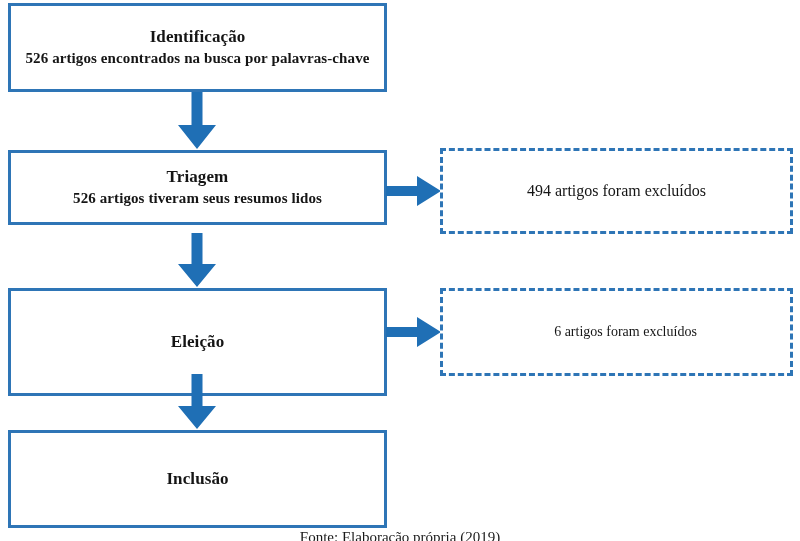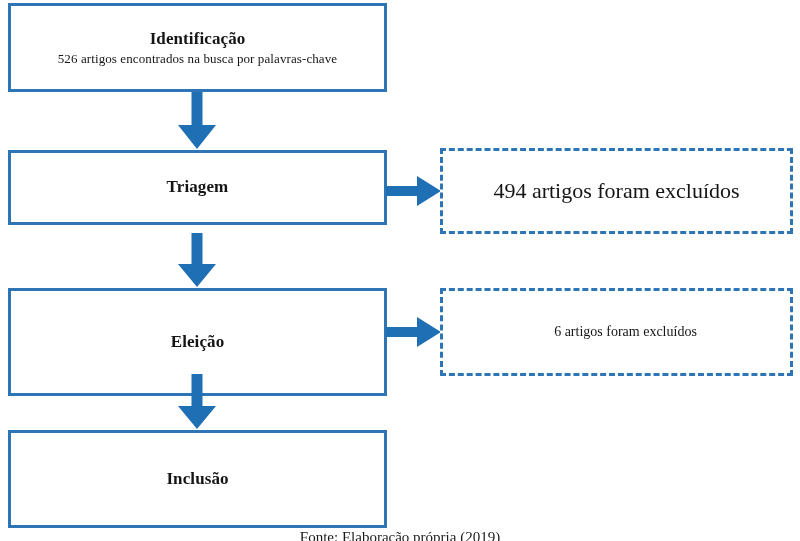--- a/index.html
+++ b/index.html
@@ -36,23 +36,24 @@
     text-align: center;
     padding: 2px 8px;
   }
   .stage-title {
     font-weight: bold;
     font-size: 17px;
     line-height: 1.32;
     letter-spacing: 0.1px;
   }
   .stage-desc {
-    font-size: 13px;
+    font-size: 15px;
     line-height: 1.32;
     letter-spacing: 0.1px;
+    font-weight: bold;
   }
 
   #box-identificacao { top: 3px;   height: 89px; }
   #box-triagem       { top: 150px; height: 75px; }
   #box-eleicao       { top: 288px; height: 108px; }
   #box-inclusao      { top: 430px; height: 98px; }
 
   
   .exclusion-box {
     position: absolute;
@@ -63,21 +64,21 @@
     background: #ffffff;
     display: flex;
     align-items: center;
     justify-content: center;
     text-align: center;
     padding: 2px 10px;
   }
   #box-excluidos-triagem { top: 148px; height: 86px; }
   #box-excluidos-eleicao { top: 288px; height: 88px; padding-left: 28px; }
 
-  .exclusion-text-lg { font-size: 22px; line-height: 1.3; }
+  .exclusion-text-lg { font-size: 16px; line-height: 1.3; }
   .exclusion-text-sm { font-size: 14px; line-height: 1.3; }
 
   
   .arrow-down {
     position: absolute;
     left: 176px;
     width: 42px;
     height: 100%;
   }
   #arrow-down-1 { top: 92px;  height: 58px; }
@@ -118,20 +119,21 @@
   </div>
 
   <div class="arrow-down" id="arrow-down-1">
     <svg viewBox="0 0 42 58" preserveAspectRatio="none" aria-hidden="true">
       <path d="M15.5 0 H26.5 V33 H40 L21 57 L2 33 H15.5 Z" fill="#1f6fb5"></path>
     </svg>
   </div>
 
   <div class="stage-box" id="box-triagem">
     <div class="stage-title">Triagem</div>
+    <div class="stage-desc">526 artigos tiveram seus resumos lidos</div>
   </div>
 
   <div class="arrow-right" id="arrow-right-1">
     <svg viewBox="0 0 56 36" preserveAspectRatio="none" aria-hidden="true">
       <path d="M0 13 H31 V3 L55 18 L31 33 V23 H0 Z" fill="#1f6fb5"></path>
     </svg>
   </div>
 
   <div class="exclusion-box" id="box-excluidos-triagem">
     <div class="exclusion-text-lg">494 artigos foram excluídos</div>

